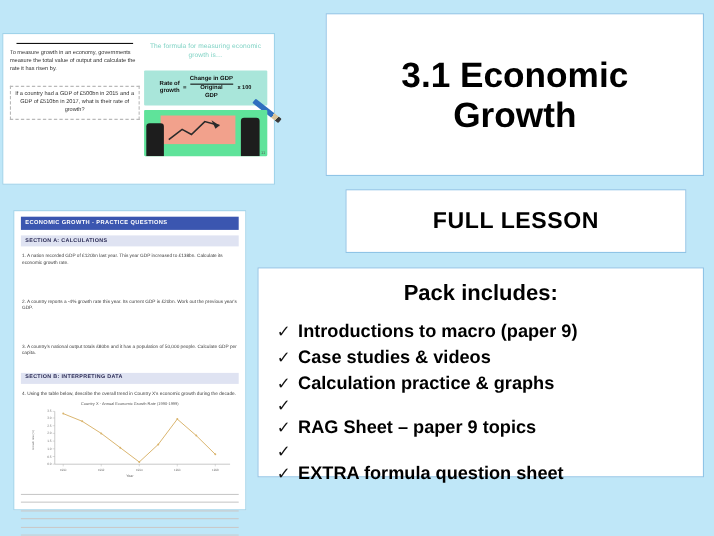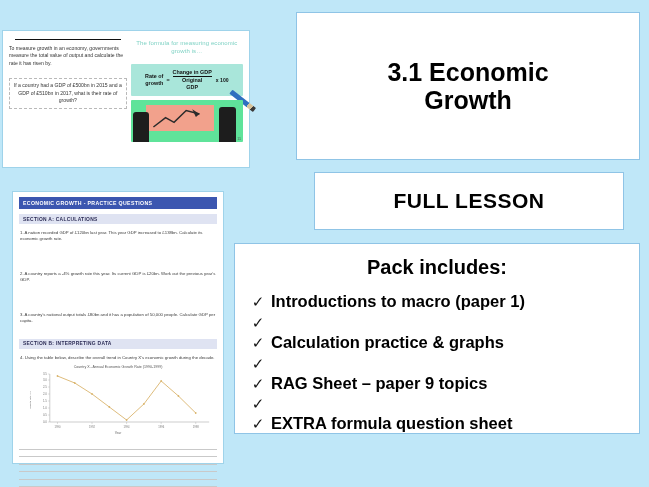--- a/index.html
+++ b/index.html
@@ -83,21 +83,21 @@
   .chart-box svg{display:block;width:100%;height:100%;}
   .chart-xlabel{font-size:3.2px;color:#666;text-align:center;margin-top:-1px;}
 
   
   #title-box{
     left:296px;top:12px;width:344px;height:148px;
     border:1.5px solid #8fc4e6;
     display:flex;align-items:center;justify-content:center;
   }
   .title-text{
-    font-size:25px;font-weight:bold;color:#000;text-align:center;line-height:1.14;
+    font-size:32px;font-weight:bold;color:#000;text-align:center;line-height:1.14;
   }
   #fulllesson-box{
     left:314px;top:172px;width:310px;height:58px;
     border:1.5px solid #8fc4e6;
     display:flex;align-items:center;justify-content:center;
   }
   .fulllesson-text{font-size:21px;font-weight:bold;color:#000;letter-spacing:.5px;}
 
   #pack-box{
     left:234px;top:243px;width:406px;height:191px;
@@ -250,24 +250,25 @@
 
 <div class="panel" id="fulllesson-box">
   <div class="fulllesson-text">FULL LESSON</div>
 </div>
 
 <div class="panel" id="pack-box">
   <div class="pack-title">Pack includes:</div>
   <ul class="pack-list">
     <li>
       <span class="tick">✓</span>
-      <span class="pack-label">Introductions to macro (paper 1)</span>
-    </li>
-    <li>
-      <span class="tick">✓</span>
+      <span class="pack-label">Introductions to macro (paper 9)</span>
+    </li>
+    <li>
+      <span class="tick">✓</span>
+      <span class="pack-label">Case studies &amp; videos</span>
     </li>
     <li>
       <span class="tick">✓</span>
       <span class="pack-label">Calculation practice &amp; graphs</span>
     </li>
     <li>
       <span class="tick">✓</span>
     </li>
     <li>
       <span class="tick">✓</span>

